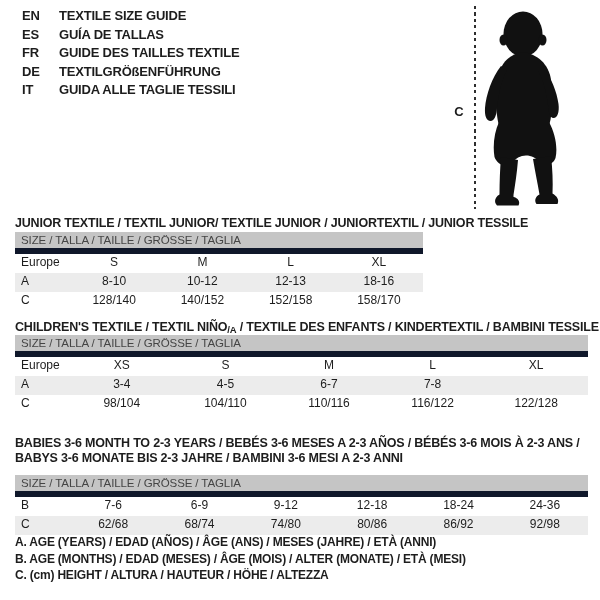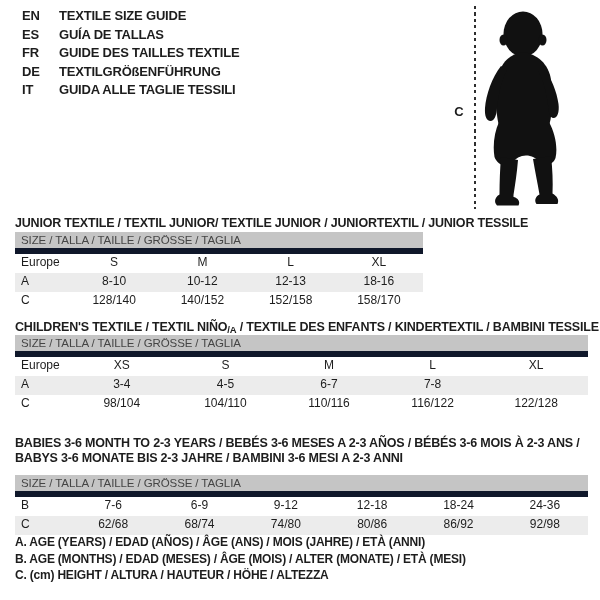--- a/index.html
+++ b/index.html
@@ -162,16 +162,16 @@
     <span class="cell">62/68</span>
     <span class="cell">68/74</span>
     <span class="cell">74/80</span>
     <span class="cell">80/86</span>
     <span class="cell">86/92</span>
     <span class="cell">92/98</span>
   </div>
 </div>
 
 <div class="legend">
-  <div class="legend-item">A. AGE (YEARS) / EDAD (AÑOS) / ÂGE (ANS) / MOIS (JAHRE) / ETÀ (ANNI)</div>
+  <div class="legend-item">A. AGE (YEARS) / EDAD (AÑOS) / ÂGE (ANS) / MESES (JAHRE) / ETÀ (ANNI)</div>
   <div class="legend-item">B. AGE (MONTHS) / EDAD (MESES) / ÂGE (MOIS) / ALTER (MONATE) / ETÀ (MESI)</div>
   <div class="legend-item">C. (cm) HEIGHT / ALTURA / HAUTEUR / HÖHE / ALTEZZA</div>
 </div>
 
 </body></html>

